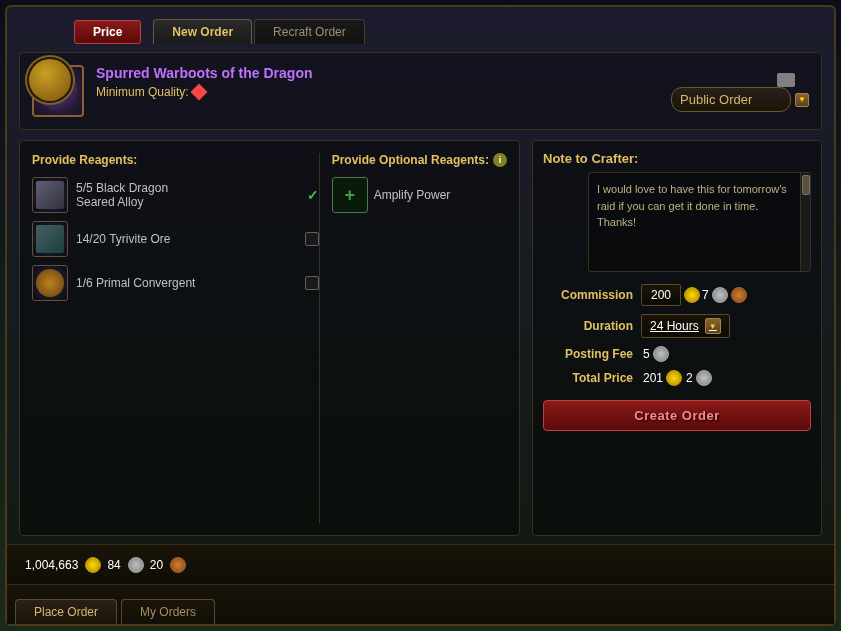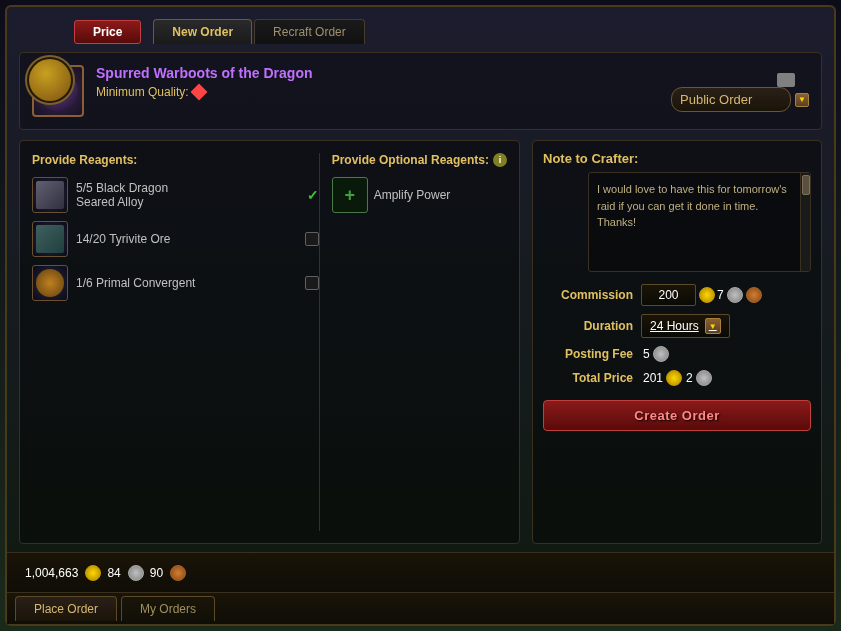--- a/index.html
+++ b/index.html
@@ -418,21 +418,21 @@
       width: 90px;
       text-align: right;
       margin-right: 8px;
     }
     .commission-input {
       background: linear-gradient(180deg, #1a1408, #0a0a04);
       border: 1px solid #5a4a2a;
       color: #ffffff;
       font-size: 12px;
       padding: 3px 6px;
-      width: 55px;
+      width: 40px;
       text-align: center;
       border-radius: 2px;
     }
     .coin-gold {
       width: 16px;
       height: 16px;
       background: radial-gradient(circle, #ffd700, #aa8800);
       border-radius: 50%;
       border: 1px solid #cc9900;
       display: inline-block;
@@ -514,25 +514,25 @@
       border-top: 1px solid #3a3020;
       display: flex;
       align-items: center;
       padding: 0 16px;
       gap: 4px;
       flex-shrink: 0;
     }
 
     
     .bottom-tabs {
-      height: 32px;
+      height: 40px;
       background: linear-gradient(180deg, #1a1408, #0f0d06);
       border-top: 1px solid #3a3020;
       display: flex;
-      align-items: center;
+      align-items: flex-end;
       padding: 0 8px;
       gap: 4px;
       flex-shrink: 0;
     }
     .bottom-tab {
       padding: 5px 18px;
       background: linear-gradient(180deg, #2a2018, #1a1408);
       border: 1px solid #5a4a2a;
       border-bottom: none;
       color: #d4b870;
@@ -682,21 +682,21 @@
         <button class="create-btn">Create Order</button>
       </div>
     </div>
   </div>
 
   <div class="status-bar">
     <span class="coin-value">1,004,663</span>
     <div class="coin-gold"></div>
     <span class="coin-value">84</span>
     <div class="coin-silver"></div>
-    <span class="coin-value">90</span>
+    <span class="coin-value">20</span>
     <div class="coin-bronze"></div>
   </div>
 
   <div class="bottom-tabs">
     <div class="bottom-tab">Place Order</div>
     <div class="bottom-tab inactive">My Orders</div>
   </div>
 </div>
 
 </body></html>

